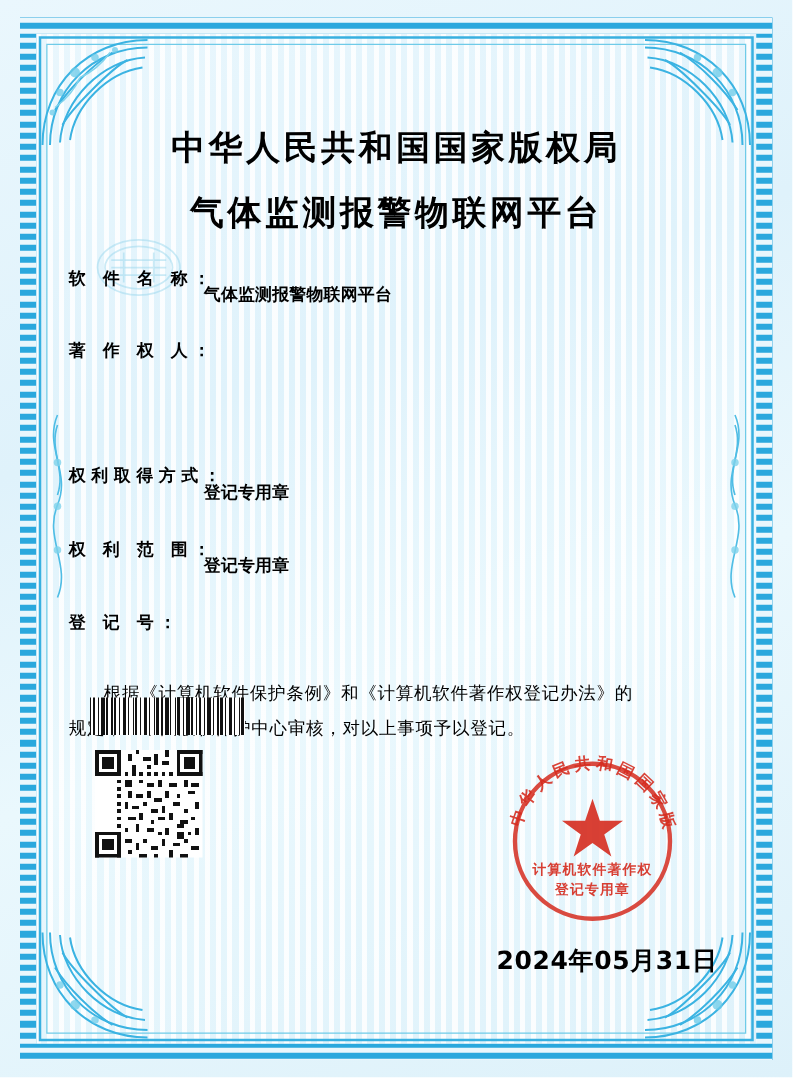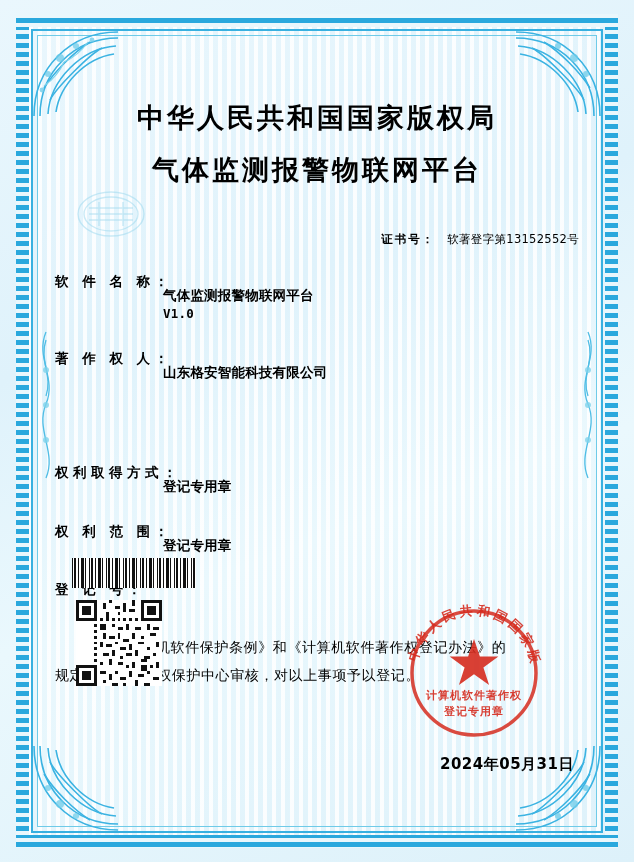--- a/index.html
+++ b/index.html
@@ -206,21 +206,21 @@
     top: 595px;
     width: 156px;
     height: 156px;
     pointer-events: none;
   }
 
   .date {
     position: absolute;
     right: 60px;
     top: 755px;
-    font-size: 15px;
+    font-size: 20px;
     font-weight: bold;
     color: #000;
     letter-spacing: .5px;
     font-family: "DejaVu Sans", sans-serif;
     text-align: right;
   }
 </style>
 </head>
 <body>
 
@@ -343,35 +343,30 @@
     </svg>
   </div>
 
   <div class="content">
 
     <div class="title-block">
       <div class="title-line1">中华人民共和国国家版权局</div>
       <div class="title-line2">气体监测报警物联网平台</div>
     </div>
 
-    <div class="cert-no">
-      <span class="lbl">证书号：</span><span class="val">软著登字第13152552号</span>
-    </div>
 
     <div class="field">
       <div class="f-label">软 件 名 称：</div>
       <div class="f-value">
         <span>气体监测报警物联网平台</span>
-        <span class="sub">V1.0</span>
       </div>
     </div>
 
     <div class="field">
       <div class="f-label">著 作 权 人：</div>
-      <div class="f-value">山东格安智能科技有限公司</div>
     </div>
 
     <div class="gap-lg"></div>
 
     <div class="field">
       <div class="f-label">权利取得方式：</div>
       <div class="f-value">登记专用章</div>
     </div>
 
     <div class="field">

